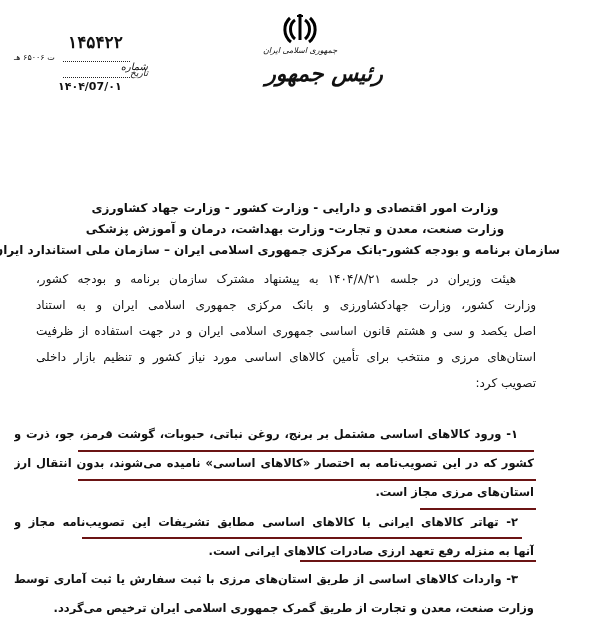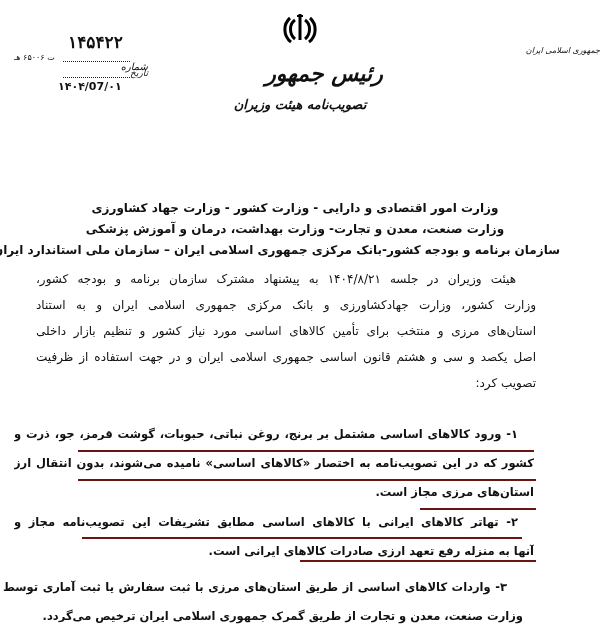--- a/index.html
+++ b/index.html
@@ -23,21 +23,21 @@
     .reg-row1 .lbl { position: absolute; right: 0; top: 9px; font-style: italic; font-family: "DejaVu Serif", serif; font-size: 10px; }
     .reg-row1 .dots { position: absolute; left: 55px; right: 18px; top: 9px; border-bottom: 1px dotted #222; }
     .reg-row1 .val { position: absolute; left: 6px; top: 1px; font-size: 8px; }
     .reg-row2 { position: absolute; left: 0; top: 40px; width: 140px; height: 14px; text-align: right; }
     .reg-row2 .lbl { position: absolute; right: 0; top: 0; font-style: italic; font-family: "DejaVu Serif", serif; font-size: 9px; }
     .reg-row2 .dots { position: absolute; left: 55px; right: 18px; top: 9px; border-bottom: 1px dotted #222; }
     .reg-date { position: absolute; left: 50px; top: 52px; font-size: 11px; font-weight: bold; direction: ltr; letter-spacing: 1px; }
 
     
     .emblem { position: absolute; left: 282px; top: 12px; width: 36px; height: 32px; }
-    .hdr-small { position: absolute; left: 0; right: 0; top: 46px; font-size: 8px; font-style: italic; font-family: "DejaVu Serif", serif; }
+    .hdr-small { position: absolute; left: 0; right: 0; top: 46px; text-align: center; font-size: 8px; font-style: italic; font-family: "DejaVu Serif", serif; }
     .hdr-president { position: absolute; left: 0; right: 0; top: 60px; text-align: center; font-size: 22px; font-weight: bold; font-style: italic; font-family: "DejaVu Serif", serif; margin-left: 48px; }
     .hdr-sub { position: absolute; left: 0; right: 0; top: 97px; text-align: center; font-size: 13px; font-weight: bold; font-style: italic; font-family: "DejaVu Serif", serif; }
 
     .invocation { position: absolute; left: 0; right: 0; text-align: center; font-size: 9px; }
     .inv1 { top: 144px; }
     .inv2 { top: 166px; }
 
     .recipients { position: absolute; left: 60px; right: 70px; top: 198px; text-align: center; font-weight: bold; font-size: 12px; line-height: 21px; }
     .recipients div { white-space: nowrap; }
 
@@ -74,51 +74,50 @@
   <svg class="emblem" viewBox="0 0 36 32">
     <path d="M18 2 L18 28" stroke="#000" stroke-width="3"></path>
     <path d="M15 4 L21 4" stroke="#000" stroke-width="2"></path>
     <path d="M13 8 C7 12 7 22 13 27" fill="none" stroke="#000" stroke-width="3"></path>
     <path d="M23 8 C29 12 29 22 23 27" fill="none" stroke="#000" stroke-width="3"></path>
     <path d="M8 6 C1 12 1 24 9 30" fill="none" stroke="#000" stroke-width="3"></path>
     <path d="M28 6 C35 12 35 24 27 30" fill="none" stroke="#000" stroke-width="3"></path>
   </svg>
   <div class="hdr-small">جمهوری اسلامی ایران</div>
   <div class="hdr-president">رئیس جمهور</div>
-  <div class="hdr-sub">تصویب‌نامه هیئت وزیران</div>
 
 
   <div class="recipients">
     <div>وزارت امور اقتصادی و دارایی - وزارت کشور - وزارت جهاد کشاورزی</div>
     <div>وزارت صنعت، معدن و تجارت- وزارت بهداشت، درمان و آموزش پزشکی</div>
     <div style="margin-right:-30px;">سازمان برنامه و بودجه کشور-بانک مرکزی جمهوری اسلامی ایران – سازمان ملی استاندارد ایران</div>
   </div>
 
   <div class="body-p" style="top:266px;">
     <span class="line indent">هیئت وزیران در جلسه ۱۴۰۴/۸/۲۱ به پیشنهاد مشترک سازمان برنامه و بودجه کشور،</span>
     <span class="line">وزارت کشور، وزارت جهادکشاورزی و بانک مرکزی جمهوری اسلامی ایران و به استناد</span>
+    <span class="line">اصل یکصد و سی و هشتم قانون اساسی جمهوری اسلامی ایران و در جهت استفاده از ظرفیت</span>
     <span class="line">استان‌های مرزی و منتخب برای تأمین کالاهای اساسی مورد نیاز کشور و تنظیم بازار داخلی</span>
-    <span class="line">اصل یکصد و سی و هشتم قانون اساسی جمهوری اسلامی ایران و در جهت استفاده از ظرفیت</span>
     <span class="line noj">تصویب کرد:</span>
   </div>
 
   <div class="clause" style="top:420px; width:520px; right:66px;">
     <span class="line" style="padding-right:16px;">۱- ورود کالاهای اساسی مشتمل بر برنج، روغن نباتی، حبوبات، گوشت قرمز، جو، ذرت و کنجاله مورد نیاز</span>
     <span class="line">کشور که در این تصویب‌نامه به اختصار «کالاهای اساسی» نامیده می‌شوند، بدون انتقال ارز از طریق</span>
     <span class="line last">استان‌های مرزی مجاز است.</span>
   </div>
   <div class="underline-red" style="left:78px; width:456px; top:450px;"></div>
   <div class="underline-red" style="left:78px; width:458px; top:479px;"></div>
   <div class="underline-red" style="left:420px; width:116px; top:508px;"></div>
 
   <div class="clause" style="top:508px; width:520px; right:66px;">
     <span class="line" style="padding-right:16px;">۲- تهاتر کالاهای ایرانی با کالاهای اساسی مطابق تشریفات این تصویب‌نامه مجاز و واردات</span>
     <span class="line last">آنها به منزله رفع تعهد ارزی صادرات کالاهای ایرانی است.</span>
   </div>
   <div class="underline-red" style="left:82px; width:440px; top:537px;"></div>
   <div class="underline-red" style="left:300px; width:236px; top:560px;"></div>
 
-  <div class="clause" style="top:565px; width:520px; right:77px;margin-top:8px;">
+  <div class="clause" style="top:565px; width:520px; right:66px;">
     <span class="line" style="padding-right:16px;">۳- واردات کالاهای اساسی از طریق استان‌های مرزی با ثبت سفارش یا ثبت آماری توسط</span>
     <span class="line last">وزارت صنعت، معدن و تجارت از طریق گمرک جمهوری اسلامی ایران ترخیص می‌گردد.</span>
   </div>
 
 </div>
 
 </body></html>

